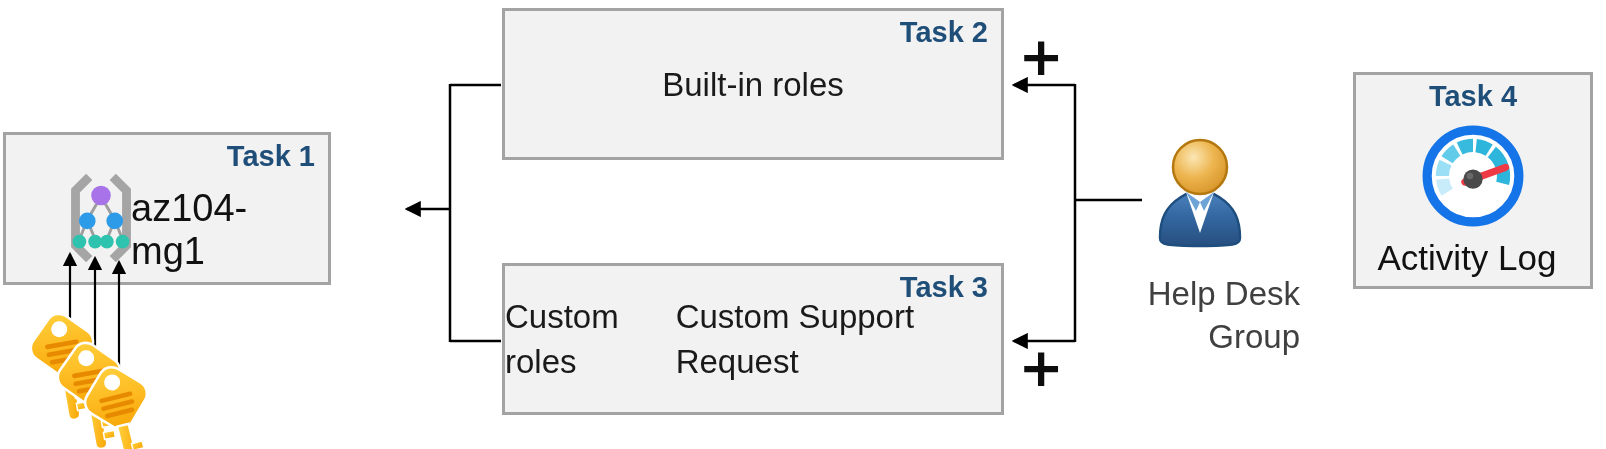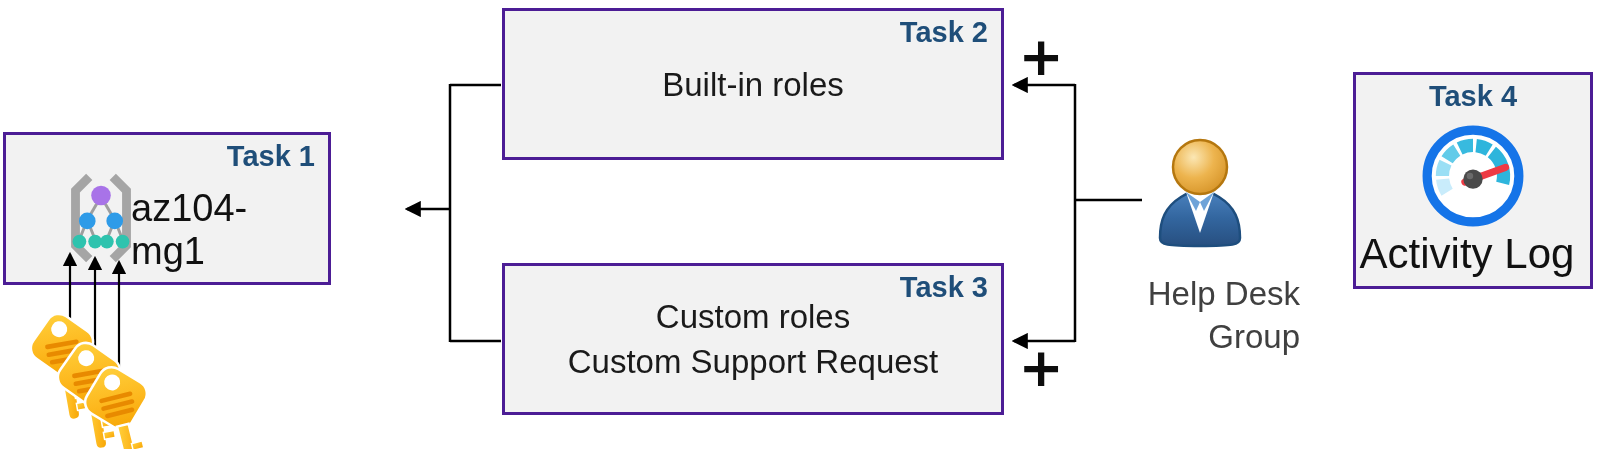--- a/index.html
+++ b/index.html
@@ -1,37 +1,37 @@
 <!DOCTYPE html>
 <html><head>
 <meta charset="utf-8">
 <style>
   html,body{margin:0;padding:0;background:#fff;}
   .canvas{
     position:relative;width:1606px;height:449px;background:#ffffff;
     font-family:"Liberation Sans",sans-serif;color:#1a1a1a;overflow:hidden;
   }
   .tbox{
-    position:absolute;background:#f2f2f2;border:3px solid #4c1d95;box-sizing:border-box;
+    position:absolute;background:#f2f2f2;border:3px solid #a3a3a3;box-sizing:border-box;
   }
   .badge{
     position:absolute;top:5px;right:13px;color:#1f4e79;font-weight:bold;font-size:29px;
     letter-spacing:0px;white-space:nowrap;
   }
   .badge.center{left:0;right:0;text-align:center;}
   .boxlines{
-    position:absolute;left:0;right:0;top:0;bottom:0;display:flex;flex-direction:column;
+    position:absolute;left:0;right:0;top:0;bottom:0;display:flex;
     justify-content:center;align-items:center;font-size:33px;line-height:45px;color:#1a1a1a;
   }
   .t1-title{
     position:absolute;left:125px;right:8px;top:52px;font-size:38px;color:#111;
   }
   .t1-icon{position:absolute;left:44px;top:32px;width:102px;height:102px;}
   .t4-icon{position:absolute;left:0;right:0;top:48px;display:flex;justify-content:center;}
-  .t4-caption{position:absolute;left:0;right:12px;bottom:8px;text-align:center;font-size:42px;color:#111;}
+  .t4-caption{position:absolute;left:0;right:12px;bottom:8px;text-align:center;font-size:35px;color:#111;}
   .connectors{position:absolute;left:0;top:0;pointer-events:none;}
   .plus{
     position:absolute;transform:translate(-50%,-50%);font-size:54px;font-weight:bold;color:#0d0d0d;
     line-height:1;font-family:"DejaVu Sans",sans-serif;
   }
   .helpdesk-icon{position:absolute;left:1150px;top:136px;width:100px;height:112px;}
   .helpdesk-label{
     position:absolute;left:1090px;top:272px;width:210px;text-align:right;
     font-size:33px;line-height:43px;color:#404040;
   }

